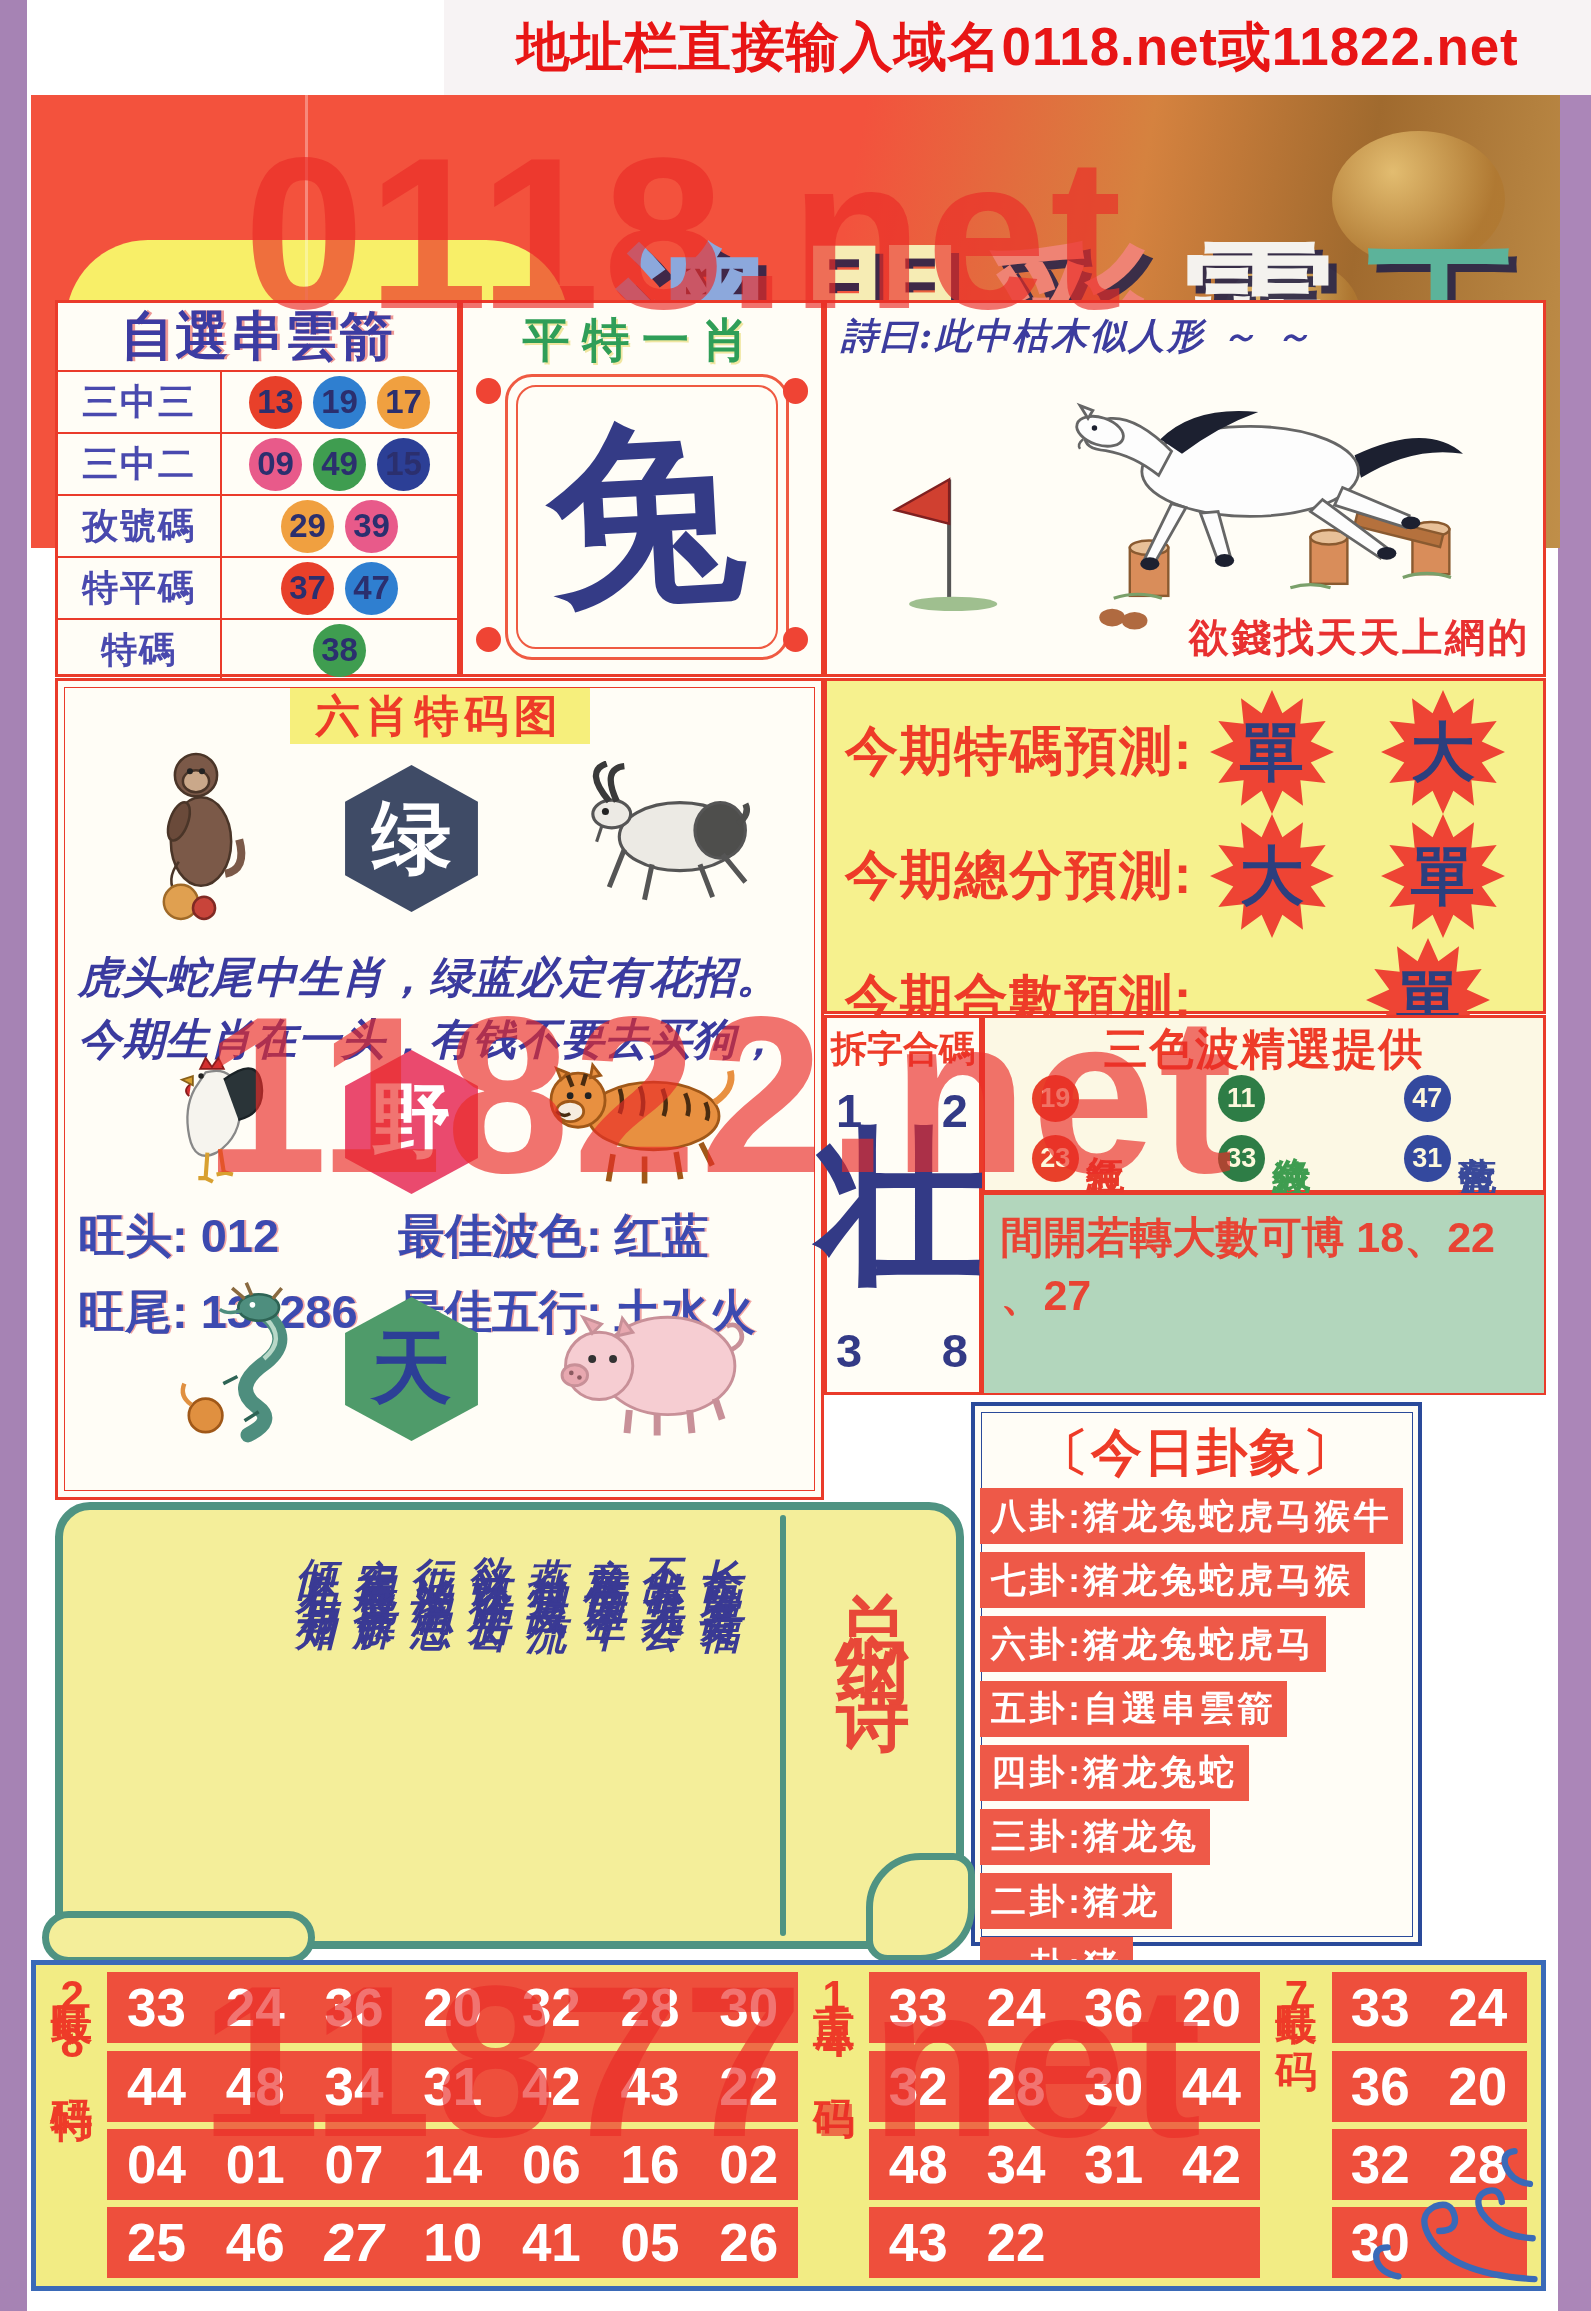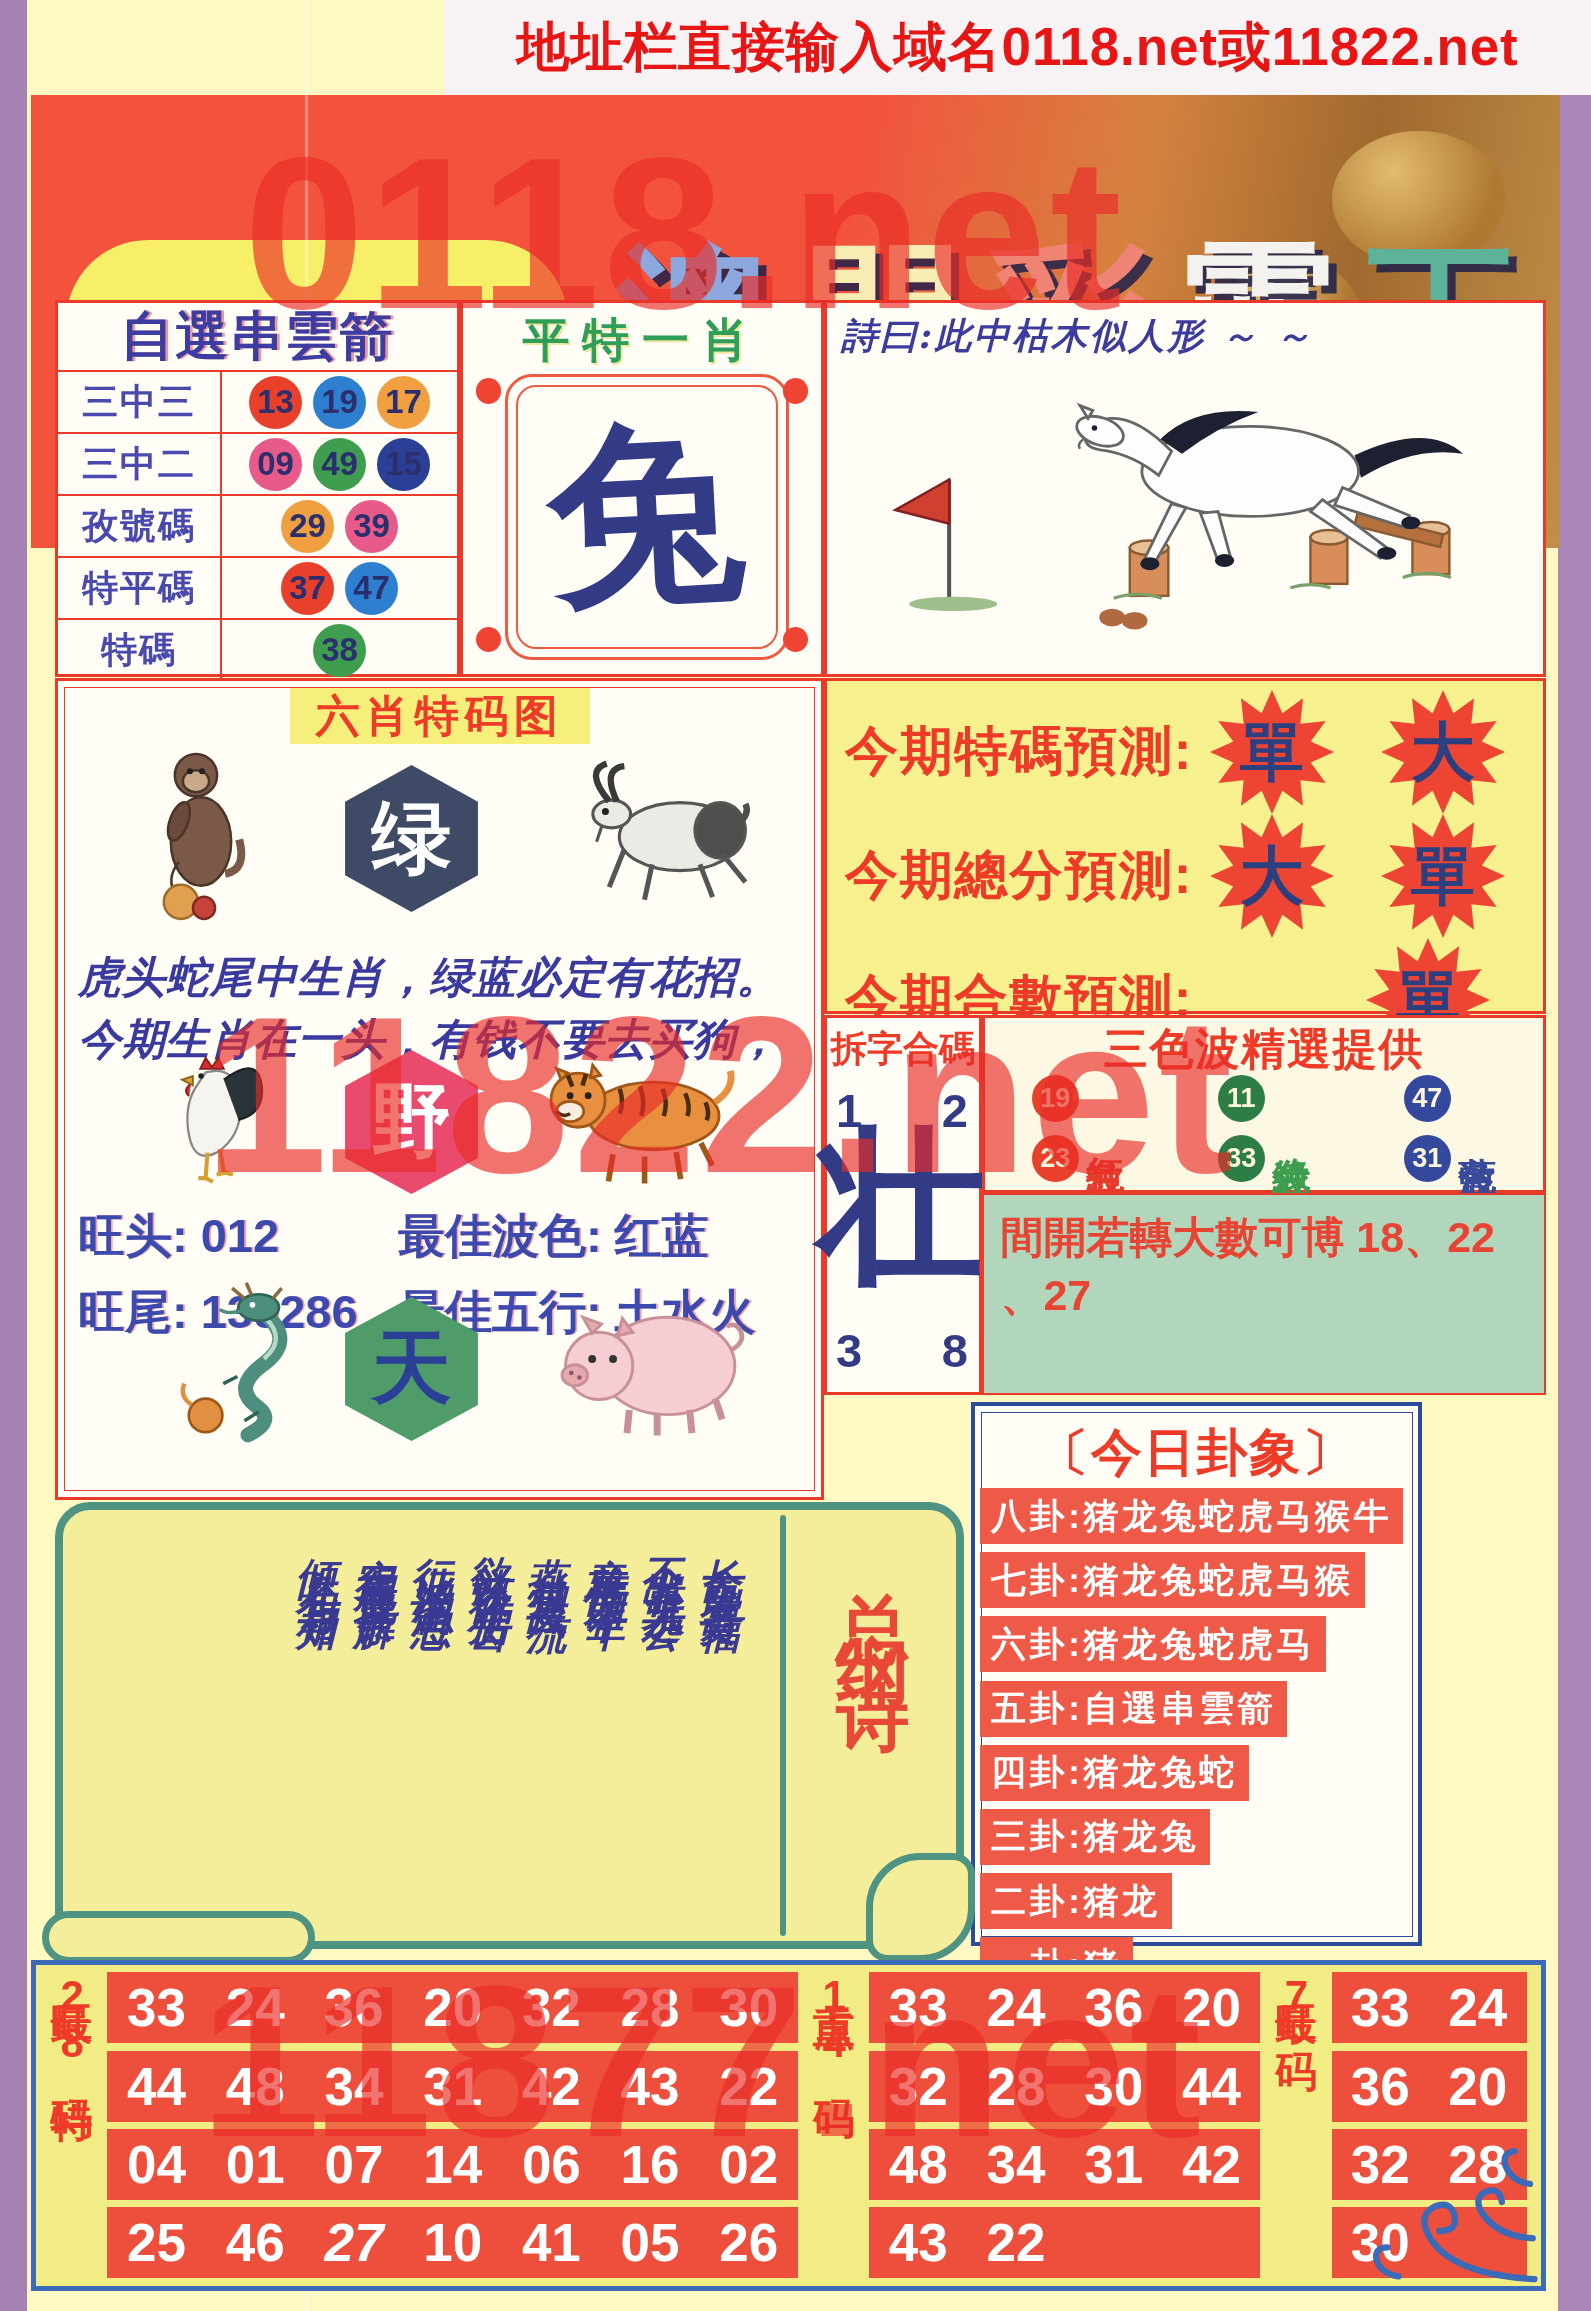--- a/index.html
+++ b/index.html
@@ -1,16 +1,16 @@
 <!DOCTYPE html>
 <html style="font-size:14.5px"><head>
 <meta charset="utf-8">
 <style>
   html,body{margin:0;padding:0;background:#9d7fae;font-family:"Liberation Sans","DejaVu Sans",sans-serif;}
-  #page{position:relative;width:1591px;height:2312px;background:#fef9c3;overflow:hidden;}
+  #page{position:relative;width:1591px;height:2312px;background:#ffffff;overflow:hidden;}
   .abs{position:absolute;}
   .noint{user-select:none;}
   
   .edge-left{left:0;top:0;width:27px;height:2312px;background:#a683b4;}
   .edge-right{left:1558px;top:0;width:33px;height:2312px;background:#ab86b8;}
   .fold-line{left:305px;top:0;width:2.7px;height:2312px;background:rgba(255,255,255,.32);}
   
   .header-strip{left:444px;top:0;width:1147px;height:95px;background:#f7f3f4;display:flex;align-items:center;justify-content:center;}
   .header-text{color:#e81515;font-size:53px;font-weight:bold;letter-spacing:0.9px;white-space:nowrap;}
   
@@ -223,20 +223,21 @@
       </g>
       <g fill="#1c2030">
         <ellipse cx="345" cy="255" rx="12" ry="8"></ellipse>
           <ellipse cx="438" cy="251" rx="12" ry="8"></ellipse>
         <ellipse cx="640" cy="242" rx="12" ry="8"></ellipse>
           <ellipse cx="670" cy="204" rx="12" ry="8"></ellipse>
         <circle cx="276" cy="86" r="3.4"></circle>
       </g>
       <path d="M262,100 q-8,6 -4,12" stroke="#666" stroke-width="3" fill="none"></path>
     </svg>
+    <div class="sy-slogan">欲錢找天天上網的</div>
   </div>
 
   <div class="abs redbox dbl liuxiao">
     <div class="lx-title">六肖特码图</div>
     <div class="animal-slot" style="left:50px;top:60px;width:186px;height:186px;"><svg viewBox="0 0 120 185">
           <g stroke="#4a3528" stroke-width="2.5">
             <circle cx="55" cy="34" r="21" fill="#7b5948"></circle>
             <ellipse cx="55" cy="40" rx="13" ry="11" fill="#caa88a"></ellipse>
             <ellipse cx="60" cy="100" rx="30" ry="44" fill="#7b5948"></ellipse>
             <path d="M38,120 q-14,18 -2,34" fill="none"></path>

